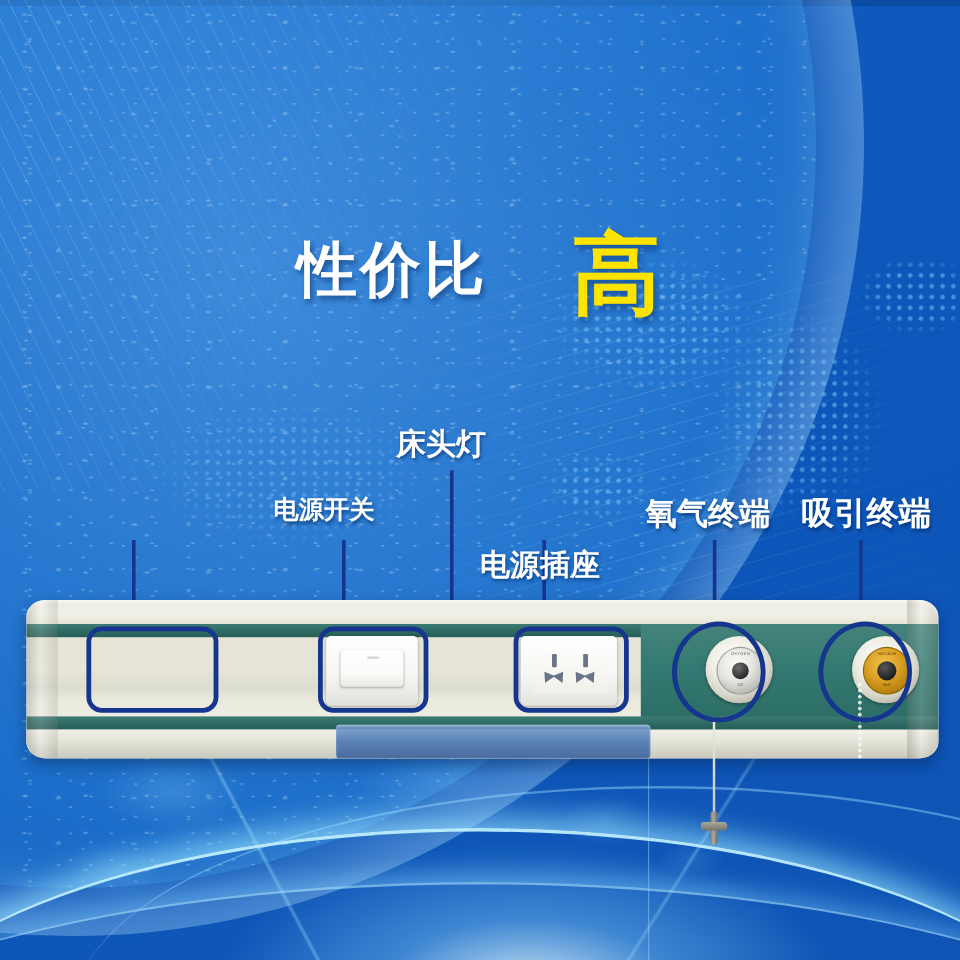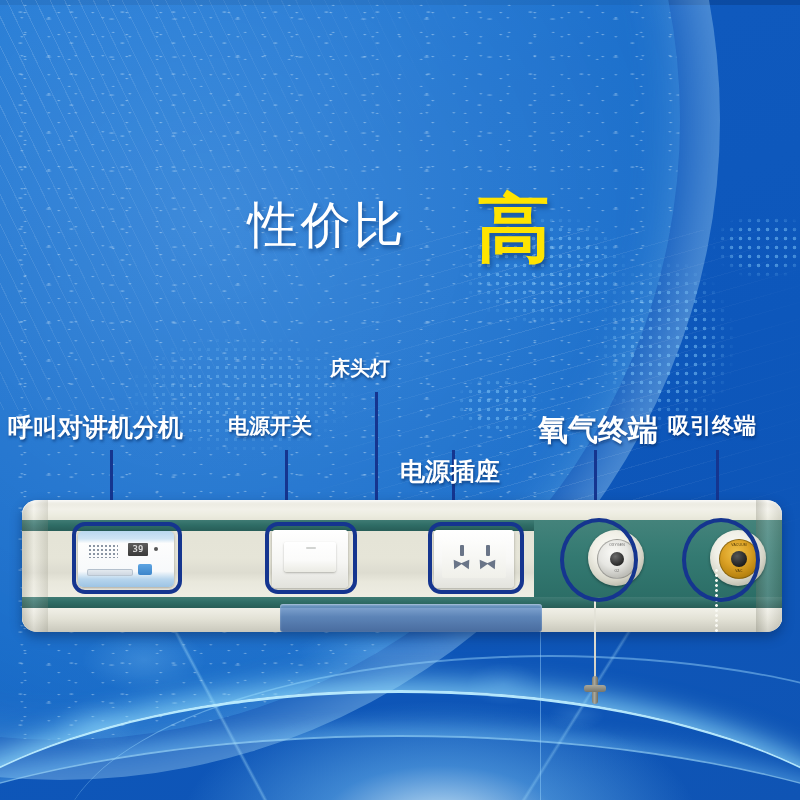--- a/index.html
+++ b/index.html
@@ -116,21 +116,21 @@
   .diag2{left:300px;top:590px;width:560px;height:240px;opacity:.40;
     background:linear-gradient(-58deg, rgba(0,0,0,0) 49.6%, rgba(175,230,255,.8) 50%, rgba(0,0,0,0) 50.4%);}
   .vline{left:540px;top:600px;width:1px;height:200px;background:rgba(160,215,255,.45);}
 
   
   .headline{position:absolute;left:0;top:82px;width:800px;text-align:center;
             font-size:46px;font-weight:bold;letter-spacing:2px;line-height:1;
             color:#ffffff;text-shadow:2px 3px 3px rgba(4,40,95,.55);white-space:nowrap;}
   .headline .hl-y{color:#ffe400;}
   .subline{position:absolute;left:0;top:168px;width:800px;text-align:center;white-space:nowrap;}
-  .subline .sl-w{font-size:50px;font-weight:normal;color:#fff;letter-spacing:3px;
+  .subline .sl-w{font-size:50px;font-weight:bold;color:#fff;letter-spacing:3px;
                  text-shadow:2px 3px 4px rgba(4,40,95,.5);}
   .subline .sl-gap{display:inline-block;width:70px;}
   .subline .sl-y{font-size:74px;font-weight:bold;color:#ffe400;letter-spacing:2px;
                  text-shadow:2px 4px 5px rgba(4,40,95,.45);position:relative;top:12px;}
 
   
   .label{position:absolute;font-weight:bold;color:#ffffff;white-space:nowrap;
          text-shadow:1px 2px 3px rgba(5,40,95,.65);line-height:1;}
   .lead{position:absolute;width:3px;background:#15358f;}
 
@@ -276,44 +276,36 @@
     <span class="sl-w">性价比</span><span class="sl-gap"></span><span class="sl-y">高</span>
   </div>
 
   <div class="lead" style="left:110px;top:450px;height:68px;"></div>
   <div class="lead" style="left:285px;top:450px;height:70px;"></div>
   <div class="lead" style="left:375px;top:392px;height:210px;"></div>
   <div class="lead" style="left:452px;top:450px;height:70px;"></div>
   <div class="lead" style="left:594px;top:450px;height:72px;"></div>
   <div class="lead" style="left:716px;top:450px;height:72px;"></div>
 
-  <div class="label" style="left:8px;top:415px;font-size:25px;">呼叫对讲机分机</div>
   <div class="label" style="left:228px;top:415px;font-size:21px;">电源开关</div>
-  <div class="label" style="left:330px;top:358px;font-size:20px;">床头灯</div>
+  <div class="label" style="left:330px;top:358px;font-size:25px;">床头灯</div>
   <div class="label" style="left:400px;top:415px;font-size:25px;margin-top:44px;">电源插座</div>
-  <div class="label" style="left:538px;top:415px;font-size:30px;">氧气终端</div>
-  <div class="label" style="left:668px;top:415px;font-size:22px;">吸引终端</div>
+  <div class="label" style="left:538px;top:415px;font-size:26px;">氧气终端</div>
+  <div class="label" style="left:668px;top:415px;font-size:27px;">吸引终端</div>
 
   <div id="panel">
     <div class="panel-body">
       <div class="band band-top"></div>
       <div class="teal-field"></div>
       <div class="band band-bot"></div>
       <div class="panel-lowlip"></div>
       <div class="bedlight"></div>
       <div class="panel-cap cap-l"></div>
       <div class="panel-cap cap-r"></div>
 
-      <div class="dev intercom">
-        <div class="ic-grille"></div>
-        <div class="ic-lcd">39</div>
-        <div class="ic-led"></div>
-        <div class="ic-btn"></div>
-        <div class="ic-slot"></div>
-      </div>
 
       <div class="dev switchplate">
         <div class="sw-rocker">
           <div class="sw-mark"></div>
         </div>
       </div>
 
       <div class="dev socketplate">
         <div class="sk-face">
           <div class="sk-unit sk-u1">

